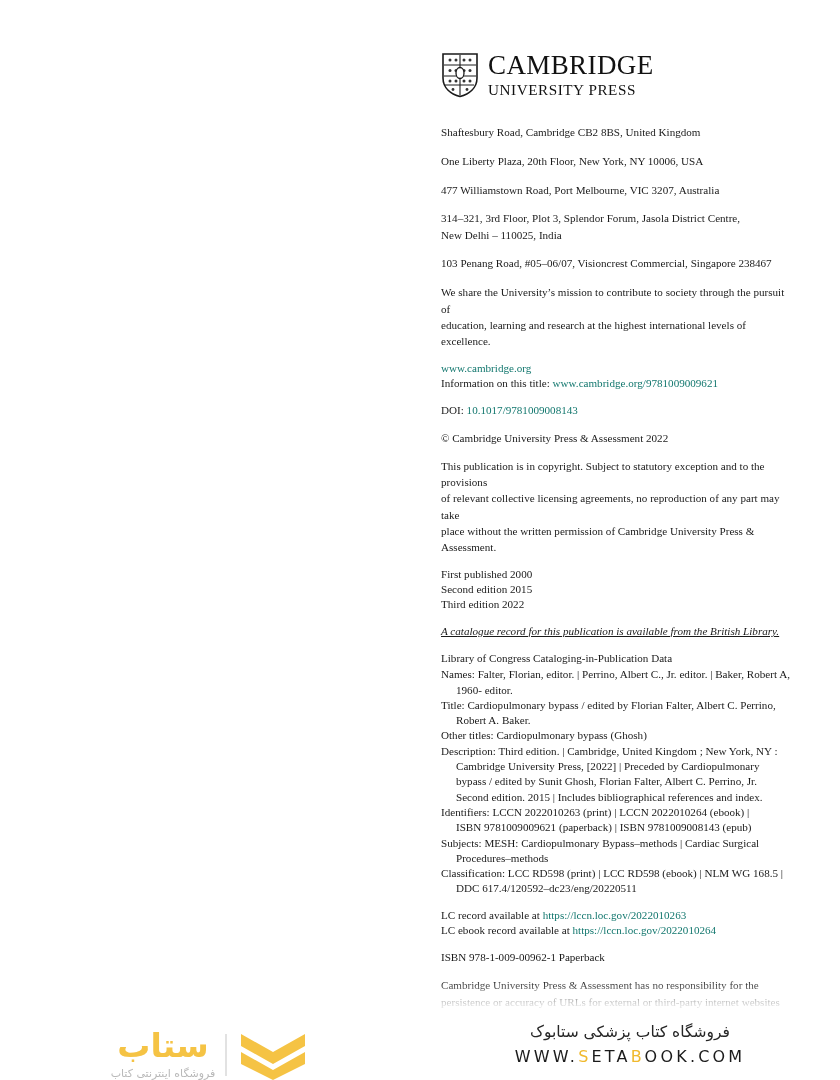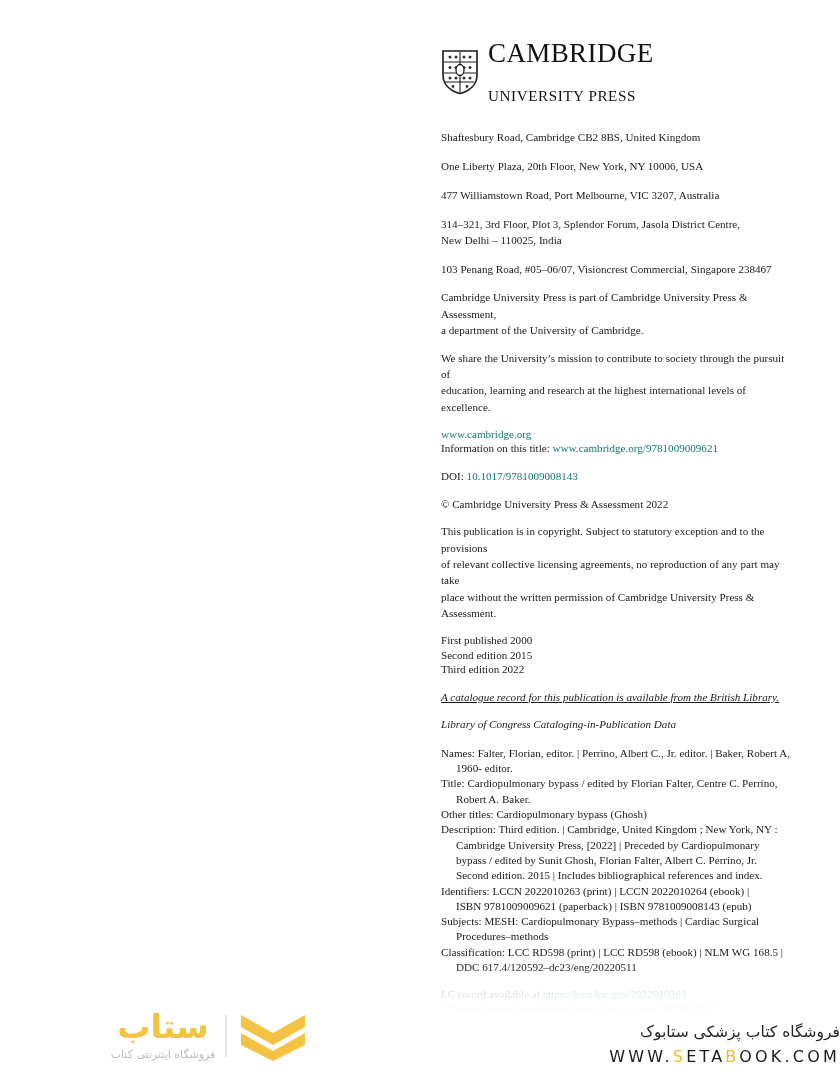--- a/index.html
+++ b/index.html
@@ -12,21 +12,21 @@
     height: 1080px;
     position: relative;
     overflow: hidden;
     font-family: "Liberation Serif", "DejaVu Serif", serif;
     color: #1a1a1a;
   }
 
   
   #page-sheet {
     position: absolute;
-    left: 0; top: 4px;
+    left: 0; top: 16px;
     width: 840px;
     height: 1010px;
     background: #ffffff;
   }
 
   #copyright-column {
     position: absolute;
     left: 441px;
     top: 36px;
     width: 352px;
@@ -52,21 +52,21 @@
   .logo-line1 {
     font-size: 27px;
     letter-spacing: 0.4px;
     color: #111;
     font-family: "Liberation Serif", serif;
   }
   .logo-line2 {
     font-size: 15.2px;
     letter-spacing: 0.55px;
     color: #111;
-    margin-top: 21px;
+    margin-top: 3px;
     font-family: "Liberation Serif", serif;
   }
 
   
   .block {
     font-size: 11.1px;
     line-height: 1.47;
     margin-bottom: 11.5px;
   }
   .block.tight { line-height: 1.34; }
@@ -80,24 +80,23 @@
   }
 
   
   .cip { font-size: 11.1px; line-height: 1.38; }
   .cip .entry {
     padding-left: 15px;
     text-indent: -15px;
     margin: 0;
   }
   .cip .head {
-    font-style: italic;
     padding-left: 0;
     text-indent: 0;
-    margin-bottom: 14px;
+    margin-bottom: 1px;
   }
 
   
   #page-fade {
     position: absolute;
     left: 0;
     bottom: 0;
     width: 840px;
     height: 46px;
     background: linear-gradient(to bottom, rgba(255,255,255,0) 0%, rgba(255,255,255,0.85) 55%, #ffffff 100%);
@@ -113,21 +112,21 @@
     height: 70px;
     background: #ffffff;
     display: flex;
     align-items: center;
   }
   #banner-left {
     width: 420px;
     height: 70px;
     position: relative;
     display: flex;
-    align-items: flex-start;
+    align-items: flex-end;
     justify-content: center;
   }
   #setabook-mark {
     display: flex;
     align-items: center;
     gap: 10px;
   }
   .brand-stack {
     display: flex;
     flex-direction: column;
@@ -159,21 +158,21 @@
     width: 72px;
     height: 50px;
     flex: none;
   }
 
   #banner-right {
     width: 420px;
     height: 70px;
     display: flex;
     flex-direction: column;
-    align-items: flex-end;
+    align-items: center;
     justify-content: center;
   }
   #banner-tagline-fa {
     font-family: "DejaVu Sans", sans-serif;
     font-size: 15.5px;
     color: #262626;
     direction: rtl;
     line-height: 1;
     margin-bottom: 8px;
   }
@@ -224,22 +223,20 @@
       </div>
     </div>
 
     <div class="block addr line">Shaftesbury Road, Cambridge CB2 8BS, United Kingdom</div>
     <div class="block addr line">One Liberty Plaza, 20th Floor, New York, NY 10006, USA</div>
     <div class="block addr line">477 Williamstown Road, Port Melbourne, VIC 3207, Australia</div>
     <div class="block addr line">314–321, 3rd Floor, Plot 3, Splendor Forum, Jasola District Centre,
 New Delhi – 110025, India</div>
     <div class="block addr line">103 Penang Road, #05–06/07, Visioncrest Commercial, Singapore 238467</div>
 
-    <div class="block line">Cambridge University Press is part of Cambridge University Press &amp; Assessment,
-a department of the University of Cambridge.</div>
     <div class="block line">We share the University’s mission to contribute to society through the pursuit of
 education, learning and research at the highest international levels of excellence.</div>
 
     <div class="block tight">
       <div><a class="link" href="#">www.cambridge.org</a></div>
       <div>
         <span>Information on this title: </span><a class="link" href="#">www.cambridge.org/9781009009621</a>
       </div>
     </div>
 
@@ -257,21 +254,21 @@
       <div>Second edition 2015</div>
       <div>Third edition 2022</div>
     </div>
 
     <div class="block line ital">A catalogue record for this publication is available from the British Library.</div>
 
     <div class="block cip">
       <div class="head">Library of Congress Cataloging-in-Publication Data</div>
       <div class="entry line">Names: Falter, Florian, editor. | Perrino, Albert C., Jr. editor. | Baker, Robert A,
 1960- editor.</div>
-      <div class="entry line">Title: Cardiopulmonary bypass / edited by Florian Falter, Centre C. Perrino,
+      <div class="entry line">Title: Cardiopulmonary bypass / edited by Florian Falter, Albert C. Perrino,
 Robert A. Baker.</div>
       <div class="entry line">Other titles: Cardiopulmonary bypass (Ghosh)</div>
       <div class="entry line">Description: Third edition. | Cambridge, United Kingdom ; New York, NY :
 Cambridge University Press, [2022] | Preceded by Cardiopulmonary
 bypass / edited by Sunit Ghosh, Florian Falter, Albert C. Perrino, Jr.
 Second edition. 2015 | Includes bibliographical references and index.</div>
       <div class="entry line">Identifiers: LCCN 2022010263 (print) | LCCN 2022010264 (ebook) |
 ISBN 9781009009621 (paperback) | ISBN 9781009008143 (epub)</div>
       <div class="entry line">Subjects: MESH: Cardiopulmonary Bypass–methods | Cardiac Surgical
 Procedures–methods</div>

